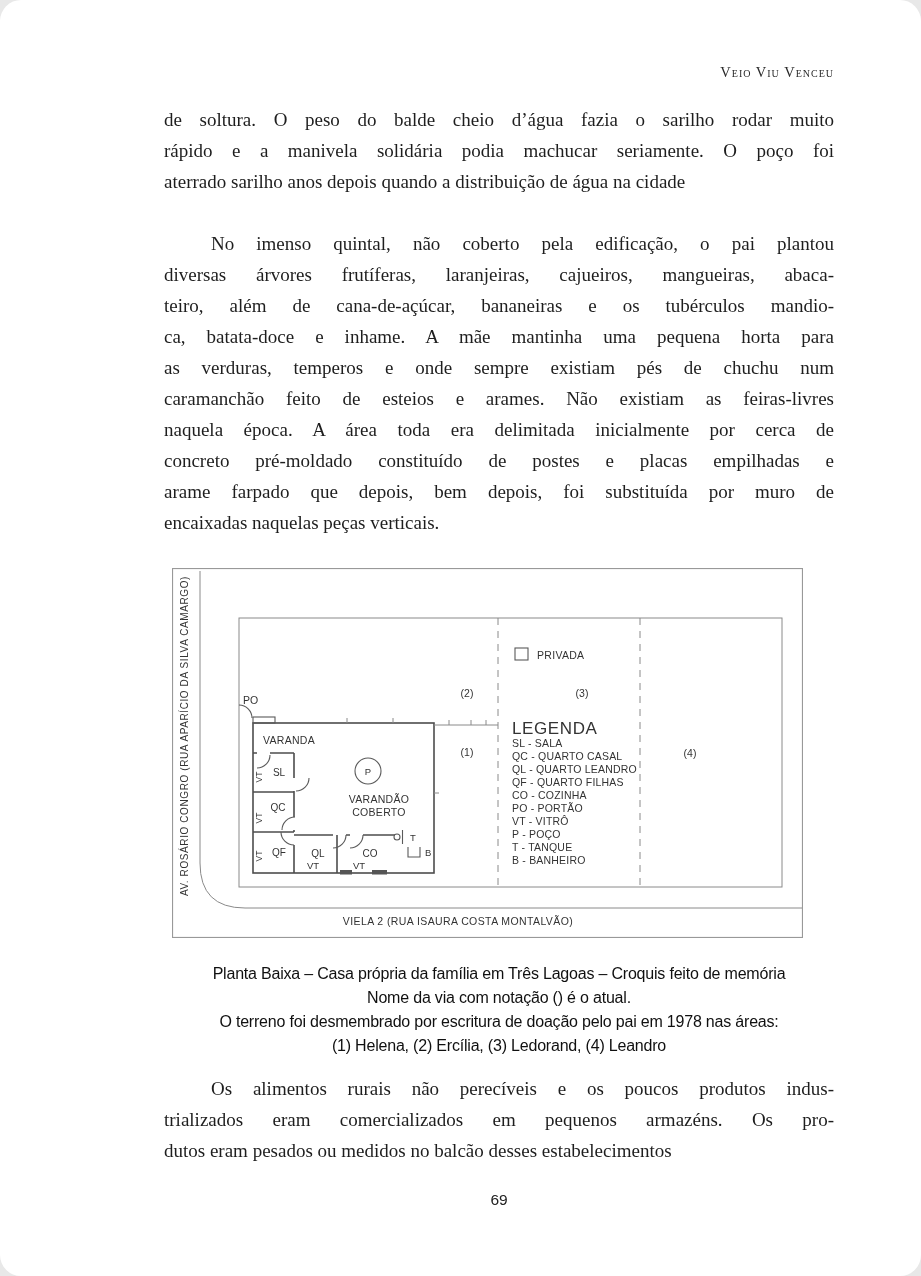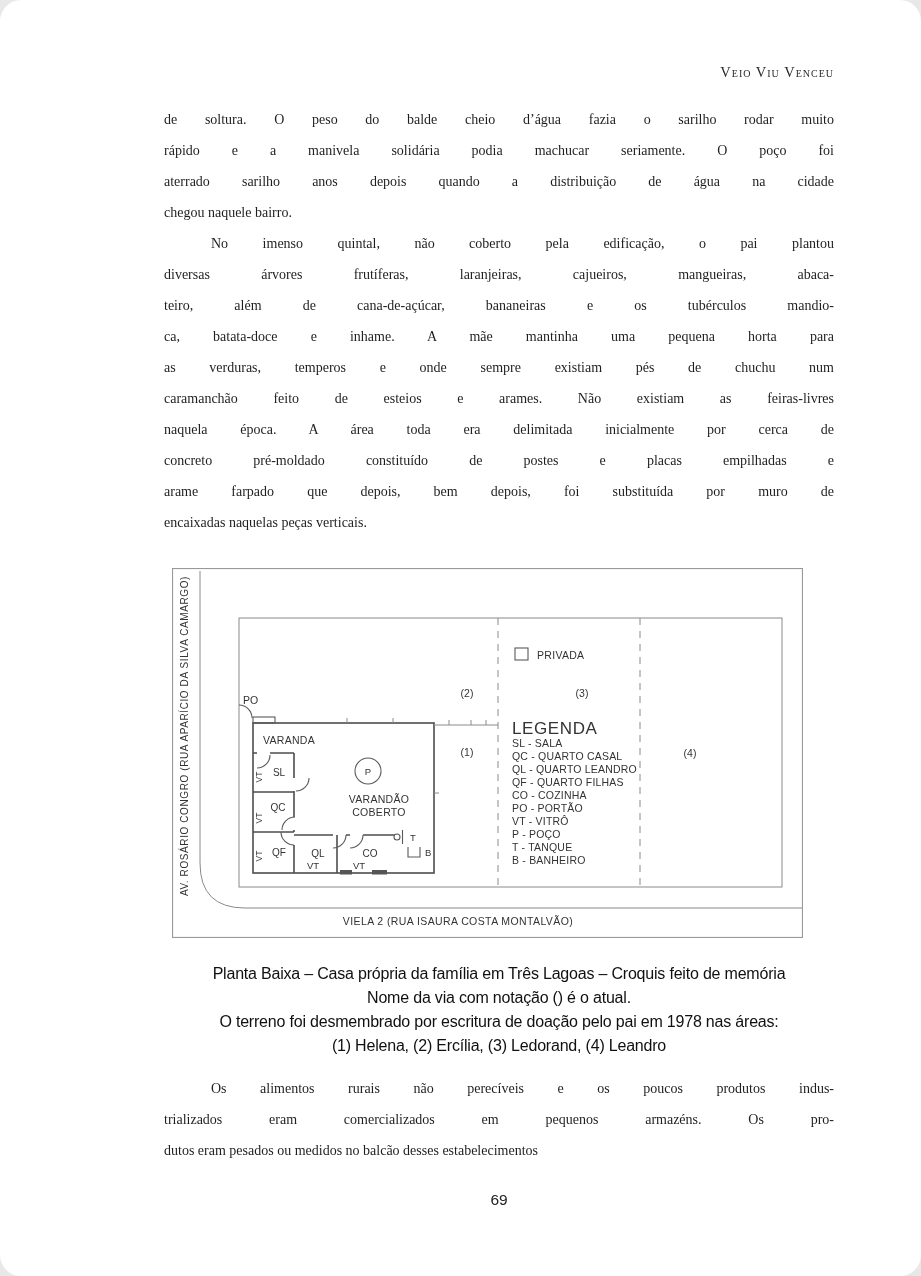--- a/index.html
+++ b/index.html
@@ -9,21 +9,21 @@
     margin:0 auto;
     border-radius:21px;
   }
   .running-head{
     position:absolute; left:164px; top:64px; width:670px;
     text-align:right; font-variant:small-caps; font-size:14.5px;
     letter-spacing:1px; color:#2a2a2a;
   }
   .para{
     position:absolute; left:164px; width:670px;
-    font-size:14px; line-height:31px;
+    font-size:19px; line-height:31px;
   }
   .para .tline{ text-align:justify; text-align-last:justify; }
   .para .tline:last-child{ text-align-last:auto; }
   .para.indent .tline:first-child{ text-indent:47px; }
   #p1{ top:104px; }
   #p2{ top:228px; }
   #p3{ top:1073px; }
   .figure-box{ position:absolute; left:172px; top:568px; width:631px; height:370px; }
   .caption{ position:absolute; left:124px; top:962px; width:750px;
     font-family:"Liberation Sans",sans-serif; font-size:16px; letter-spacing:-0.2px; color:#101010;}
@@ -42,21 +42,20 @@
 <body>
 
 <div class="page">
 
   <div class="running-head">Veio Viu Venceu</div>
 
   <div id="p1" class="para">
       <div class="tline">de soltura. O peso do balde cheio d’água fazia o sarilho rodar muito</div>
       <div class="tline">rápido e a manivela solidária podia machucar seriamente. O poço foi</div>
       <div class="tline">aterrado sarilho anos depois quando a distribuição de água na cidade</div>
-      <div class="tline">chegou naquele bairro.</div>
     </div>
   <div id="p2" class="para indent">
       <div class="tline">No imenso quintal, não coberto pela edificação, o pai plantou</div>
       <div class="tline">diversas árvores frutíferas, laranjeiras, cajueiros, mangueiras, abaca-</div>
       <div class="tline">teiro, além de cana-de-açúcar, bananeiras e os tubérculos mandio-</div>
       <div class="tline">ca, batata-doce e inhame. A mãe mantinha uma pequena horta para</div>
       <div class="tline">as verduras, temperos e onde sempre existiam pés de chuchu num</div>
       <div class="tline">caramanchão feito de esteios e arames. Não existiam as feiras-livres</div>
       <div class="tline">naquela época. A área toda era delimitada inicialmente por cerca de</div>
       <div class="tline">concreto pré-moldado constituído de postes e placas empilhadas e</div>

